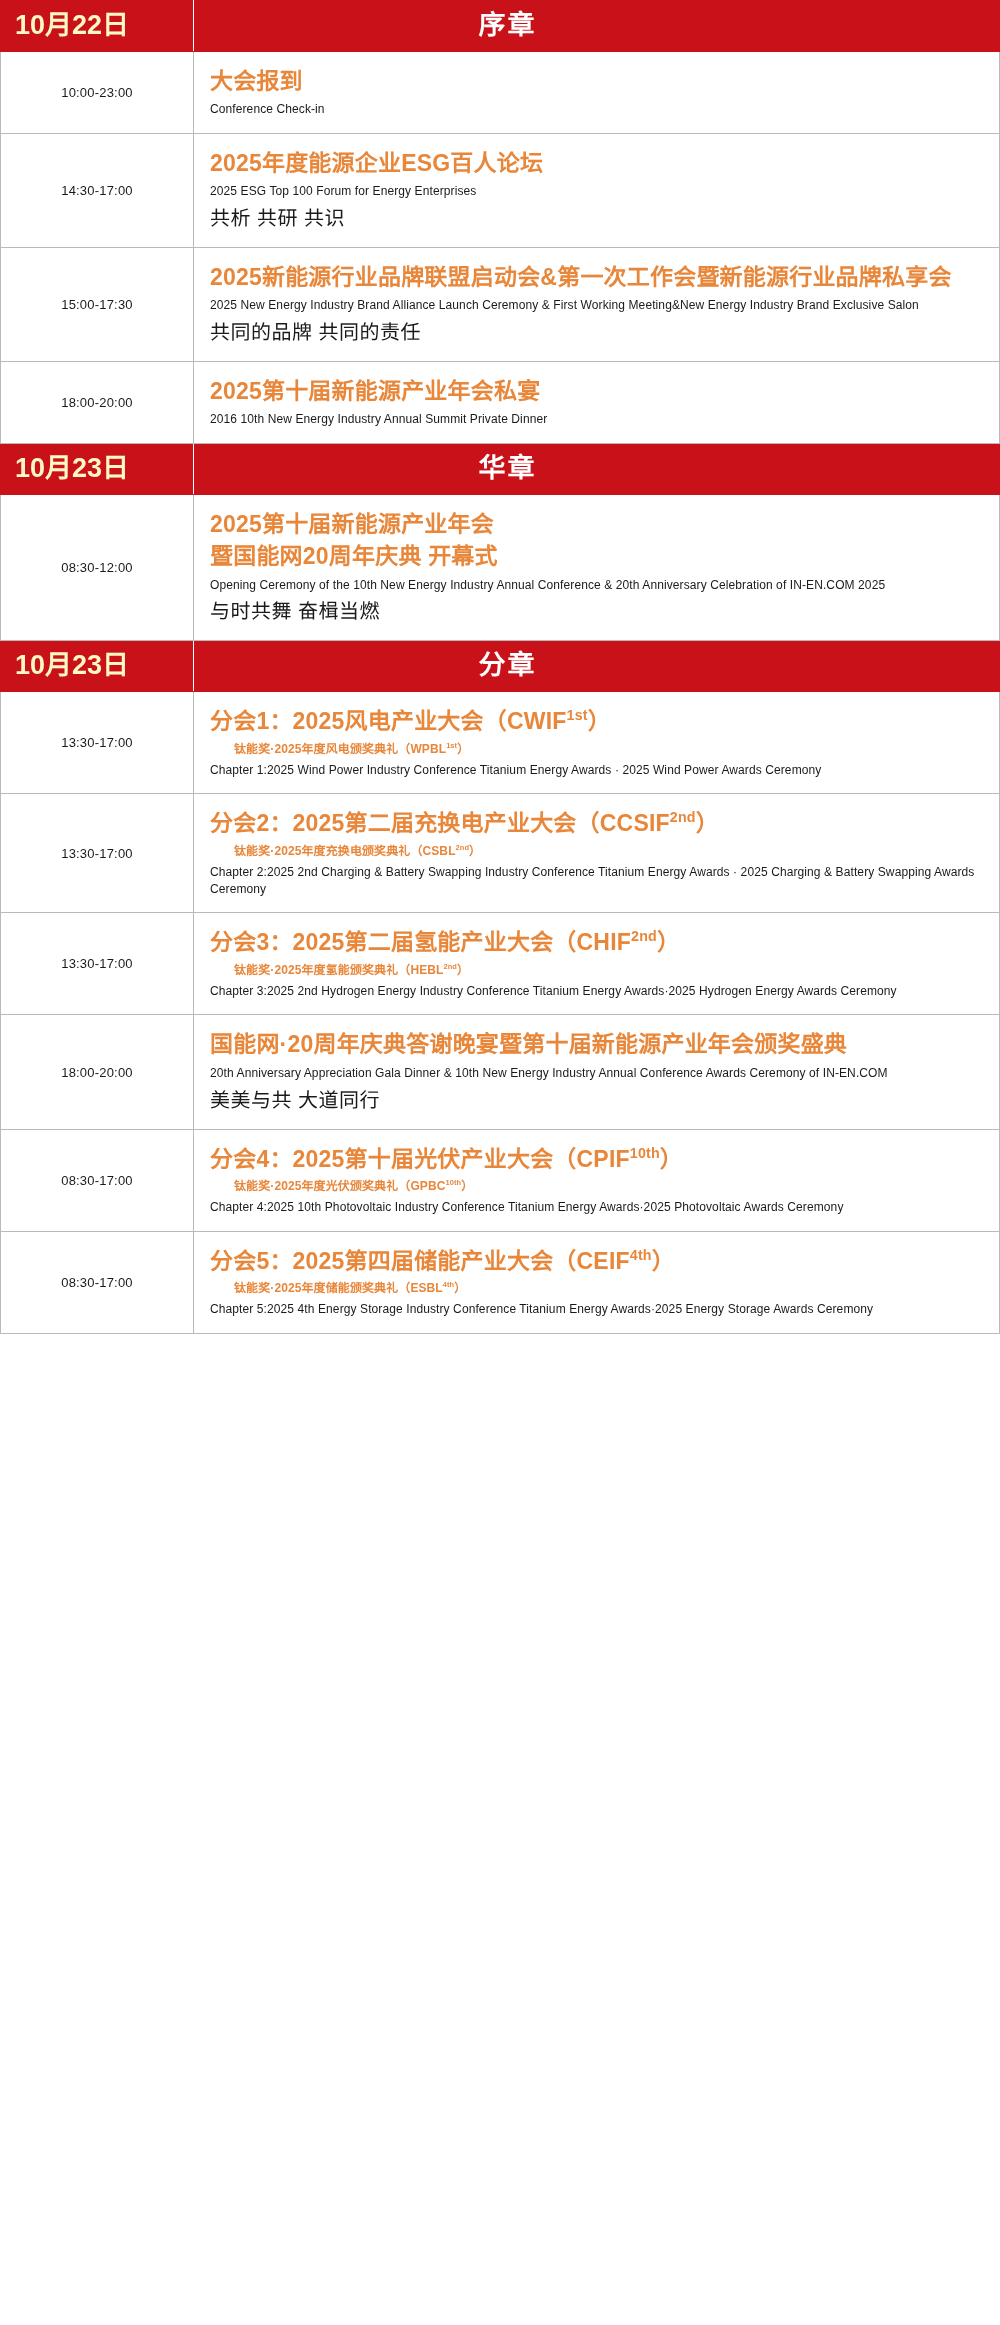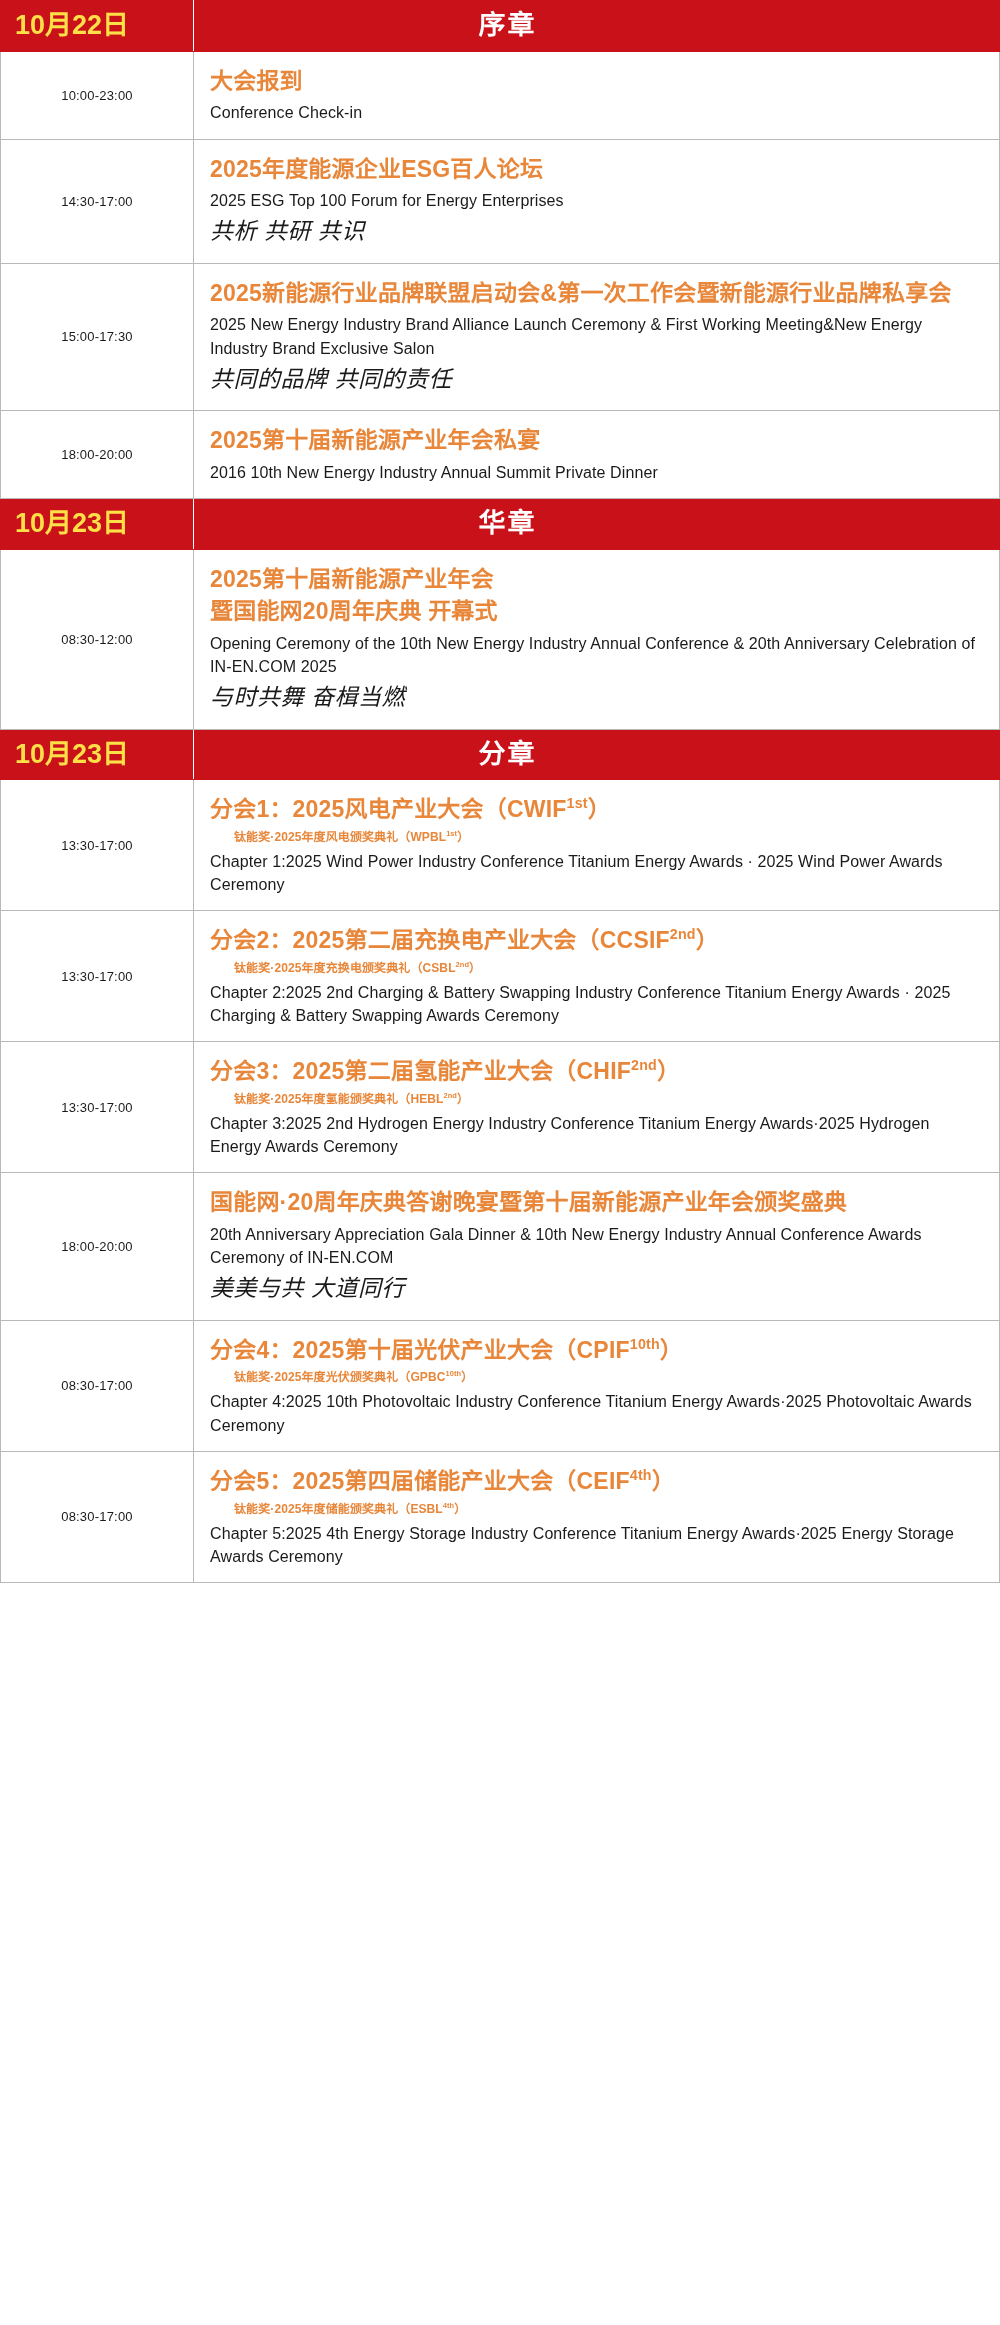--- a/index.html
+++ b/index.html
@@ -30,21 +30,21 @@
     border-right: 1px solid #ffffff;
     text-align: left;
     padding: 10px 0 10px 14px;
   }
   tr.day-band td.band-chapter {
     text-align: center;
     padding: 4px 0;
     position: relative;
   }
   .band-date-text {
-    color: #fde047;
+    color: #fef9c3;
     font-size: 27px;
     font-weight: 700;
     letter-spacing: 0px;
     line-height: 1.1;
     text-align: right;
   }
   .band-chapter-text {
     color: #ffffff;
     font-size: 27px;
     font-weight: 700;
@@ -85,34 +85,33 @@
     color: #e8873a;
     font-size: 12px;
     font-weight: 700;
     line-height: 1.5;
     letter-spacing: 0.1px;
     margin-top: 2px;
     margin-left: 24px;
   }
   .title-en {
     color: #1a1a1a;
-    font-size: 16px;
+    font-size: 12px;
     font-weight: 400;
     line-height: 1.45;
     margin-top: 4px;
     letter-spacing: 0.1px;
   }
   .slogan-cn {
     color: #1a1a1a;
-    font-size: 23px;
+    font-size: 20px;
     font-weight: 400;
     line-height: 1.45;
     margin-top: 3px;
     letter-spacing: 0.5px;
-    font-style: italic;
   }
   sup {
     font-size: 0.62em;
     vertical-align: super;
     line-height: 0;
   }
 </style>
 </head>
 <body>
 

